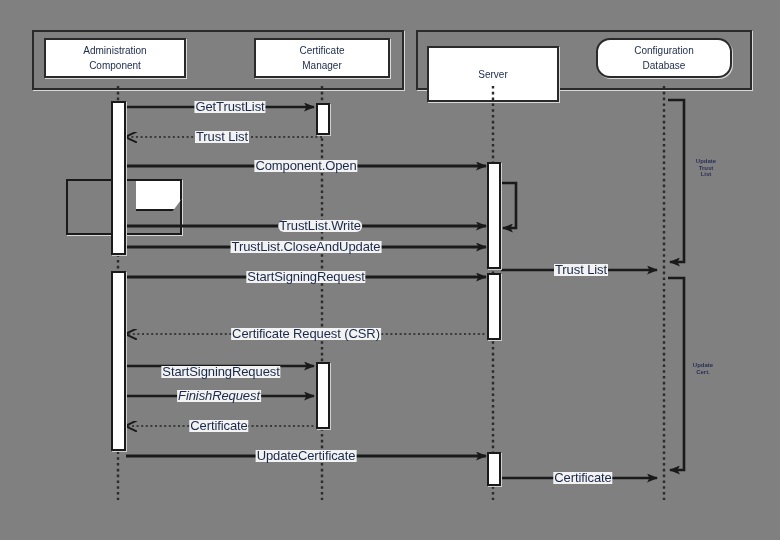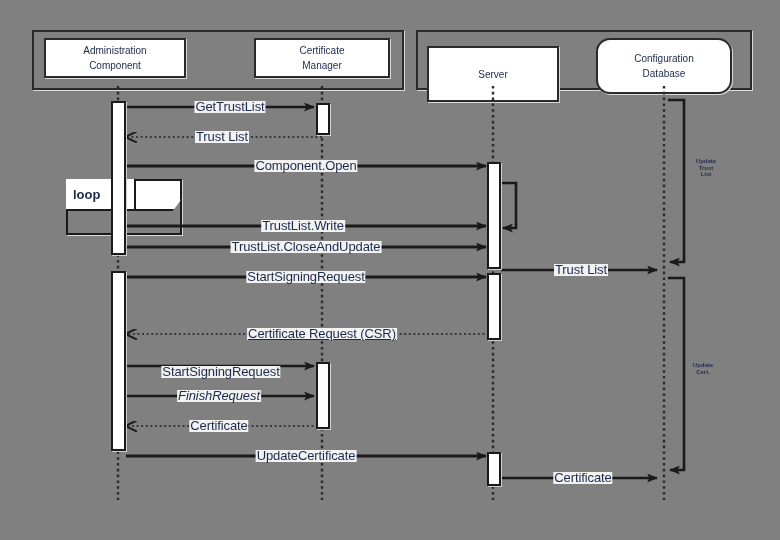--- a/index.html
+++ b/index.html
@@ -123,29 +123,26 @@
 
   <div class="part-box" style="left:254px; top:38px; width:136px; height:40px;">
     <span style="white-space:pre-line;">Certificate
 Manager</span>
   </div>
 
   <div class="part-box" style="left:427px; top:46px; width:132px; height:56px;">
     <span style="white-space:pre-line;">Server</span>
   </div>
 
-  <div class="part-box rounded" style="left:596px; top:38px; width:136px; height:56px;">
+  <div class="part-box rounded" style="left:596px; top:38px; width:136px; height:40px;">
     <span style="white-space:pre-line;">Configuration
 Database</span>
   </div>
 
   <div class="frag" style="left:66px; top:179px; width:116px; height:56px;"></div>
-  <div class="frag-tab" style="left:66px; top:179px; width:70px; height:32px;">
-    <span>loop</span>
-  </div>
   <div class="frag-tab2" style="left:136px; top:181px; width:46px; height:30px;"></div>
 
   <svg id="diagram" viewBox="0 0 780 540">
     <defs>
       <marker id="arrFill" markerWidth="11" markerHeight="9" refX="10" refY="4.5" orient="auto" markerUnits="userSpaceOnUse">
         <path d="M0,0 L11,4.5 L0,9 L2.5,4.5 Z" fill="#1a1a1a"></path>
       </marker>
       <marker id="arrFillL" markerWidth="11" markerHeight="9" refX="10" refY="4.5" orient="auto" markerUnits="userSpaceOnUse">
         <path d="M0,0 L11,4.5 L0,9 L2.5,4.5 Z" fill="#1a1a1a"></path>
       </marker>
@@ -201,25 +198,25 @@
   <div class="act" style="left:111px; top:271px; width:15px; height:180px;"></div>
   <div class="act" style="left:316px; top:103px; width:14px; height:32px;"></div>
   <div class="act" style="left:316px; top:362px; width:14px; height:67px;"></div>
   <div class="act" style="left:487px; top:162px; width:14px; height:107px;"></div>
   <div class="act" style="left:487px; top:273px; width:14px; height:67px;"></div>
   <div class="act" style="left:487px; top:452px; width:14px; height:34px;"></div>
 
   <div class="lbl" style="left:230px; top:107px;">GetTrustList</div>
   <div class="lbl" style="left:222px; top:137px;">Trust List</div>
   <div class="lbl" style="left:306px; top:166px;">Component.Open</div>
-  <div class="lbl" style="left:303px; top:226px;">TrustList.Write</div>
+  <div class="lbl" style="left:320px; top:226px;border-radius:6px;">TrustList.Write</div>
   <div class="lbl" style="left:306px; top:247px;">TrustList.CloseAndUpdate</div>
   <div class="lbl" style="left:581px; top:270px;">Trust List</div>
   <div class="lbl" style="left:306px; top:277px;">StartSigningRequest</div>
-  <div class="lbl" style="left:322px; top:334px;text-decoration:underline;">Certificate Request (CSR)</div>
+  <div class="lbl" style="left:306px; top:334px;">Certificate Request (CSR)</div>
   <div class="lbl" style="left:221px; top:366px;margin-top:6px;">StartSigningRequest</div>
   <div class="lbl" style="left:219px; top:396px;font-style:italic;">FinishRequest</div>
   <div class="lbl" style="left:219px; top:426px;">Certificate</div>
   <div class="lbl" style="left:306px; top:456px;">UpdateCertificate</div>
   <div class="lbl" style="left:583px; top:478px;">Certificate</div>
 
   <div class="note" style="left:706px; top:158px;">Update
 Trust
 List</div>
   <div class="note" style="left:703px; top:362px;">Update

